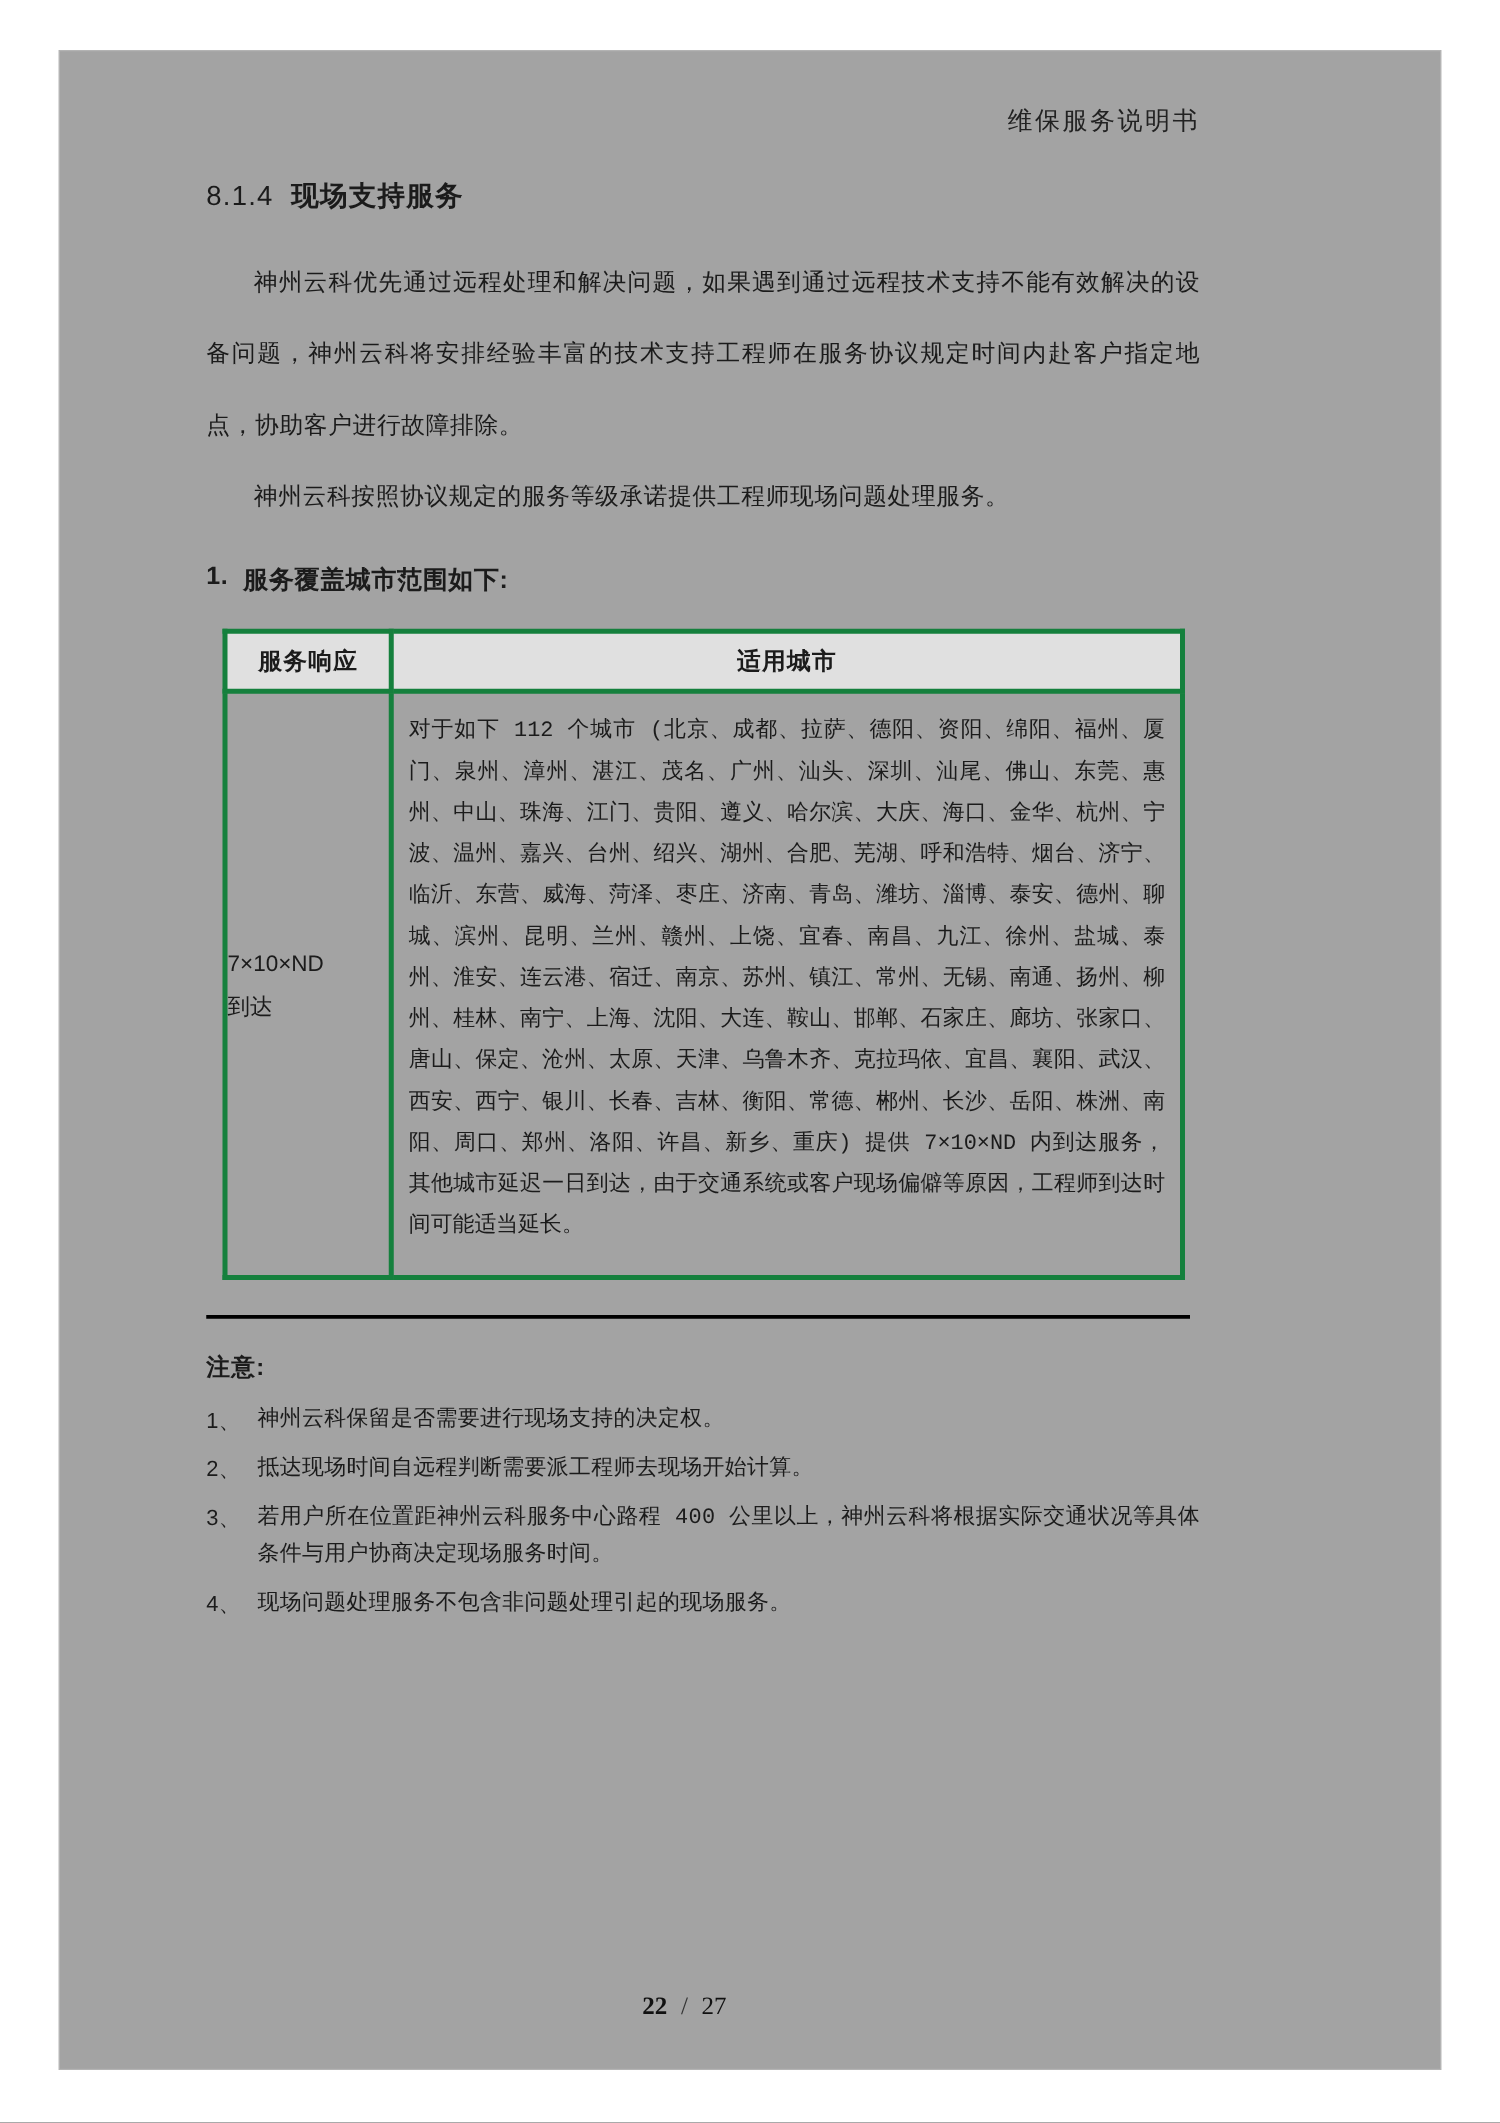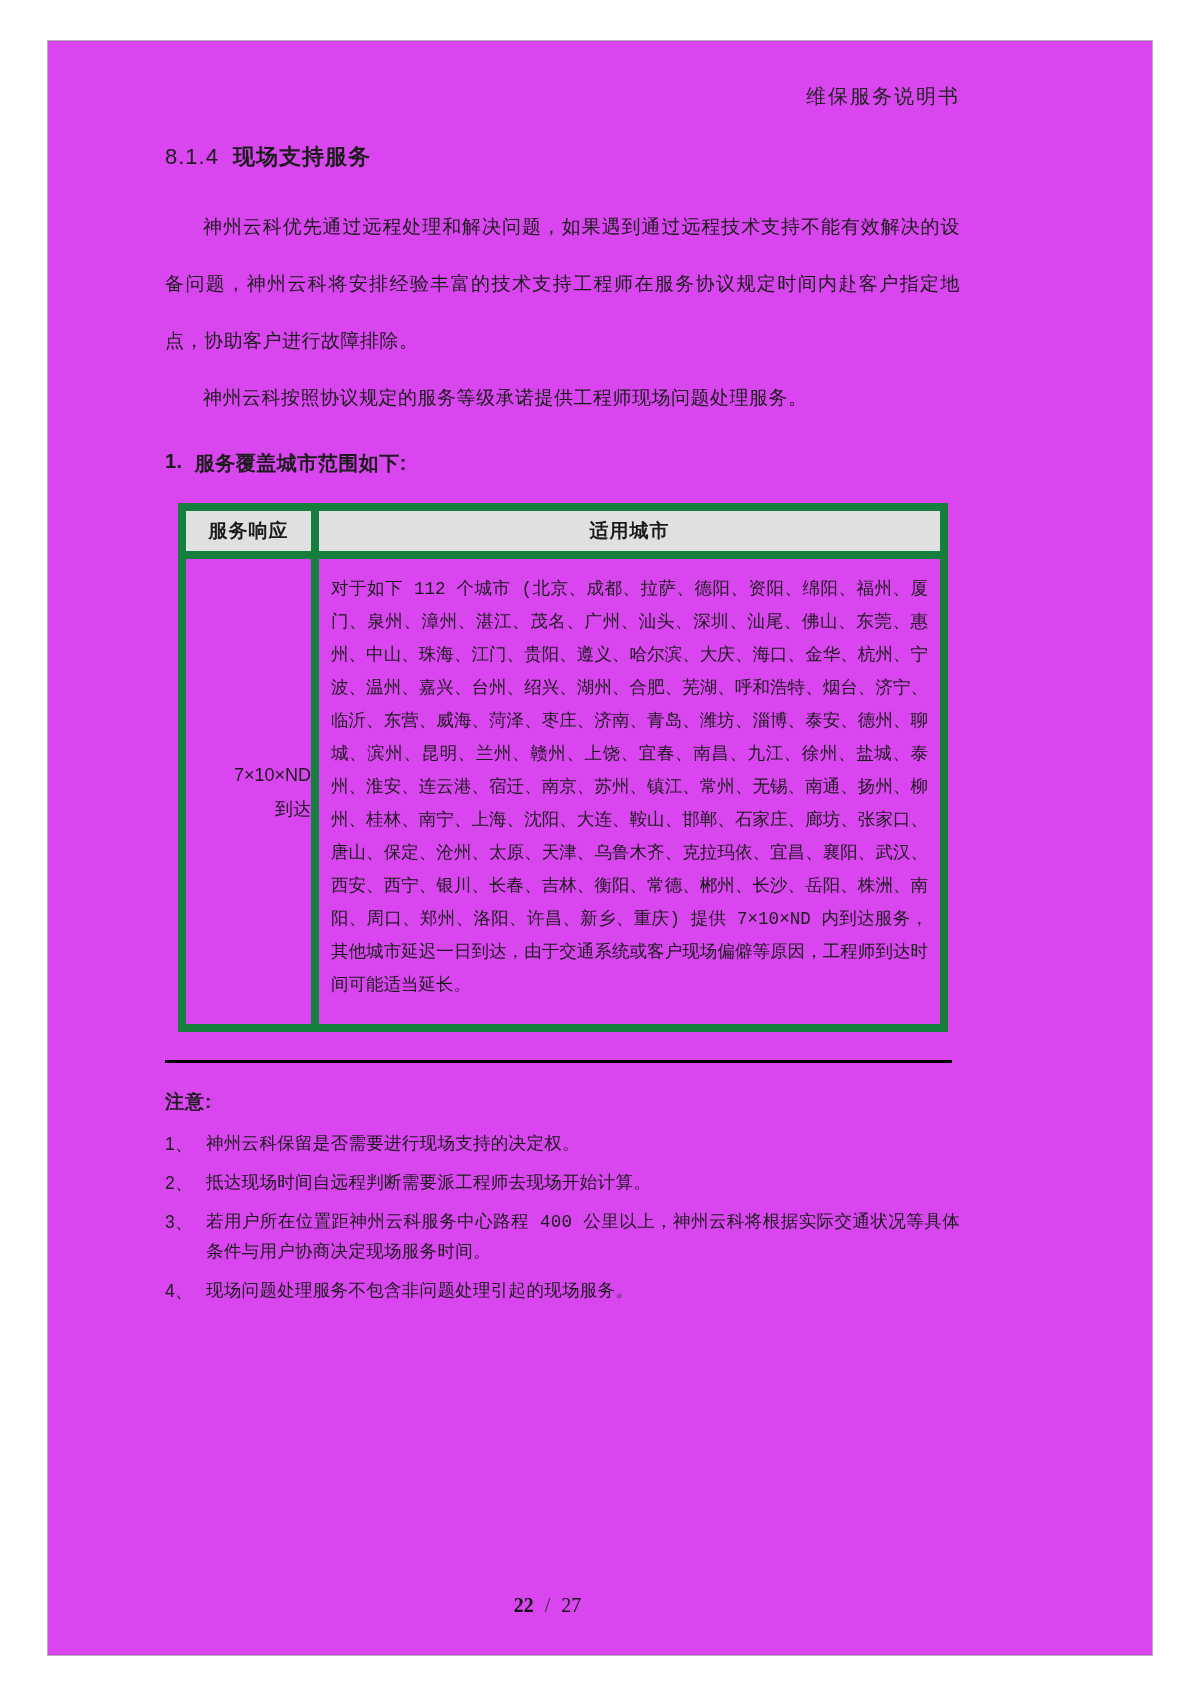--- a/index.html
+++ b/index.html
@@ -10,21 +10,21 @@
     background:#ffffff;
     margin:0 auto;
     font-family:"Liberation Sans", sans-serif;
     color:#1b1b1b;
     overflow:hidden;
   }
   .frame {
     position:absolute;
     left:47px; top:40px; right:47px; bottom:42px;
     border:1px solid #b3b3b3;
-    background:#d946ef;
+    background:#a3a3a3;
   }
   .content {
     position:relative;
     margin:0 192px 0 117px; 
   }
   .doc-header {
     padding-top:42px;
     text-align:right;
     font-family:"Liberation Serif", serif;
     font-size:20px;
@@ -58,33 +58,33 @@
     letter-spacing:0.5px;
   }
   table.city-table {
     margin-top:26px;
     margin-left:13px;
     width:770px;
     border-collapse:collapse;
     table-layout:fixed;
   }
   table.city-table th, table.city-table td {
-    border:8px solid #15803d;
+    border:4px solid #15803d;
   }
   table.city-table th {
     background:#e0e0e0;
     height:48px;
     font-size:19px;
     font-weight:700;
     text-align:center;
     letter-spacing:1px;
   }
   th.col-response, td.cell-response { width:133px; }
   td.cell-response {
-    text-align:right;
+    text-align:left;
     vertical-align:middle;
     font-size:18px;
     line-height:34px;
   }
   td.cell-cities {
     padding:14px 12px 22px 12px;
     font-size:17.5px;
     line-height:33px;
     text-align:justify;
     vertical-align:top;

